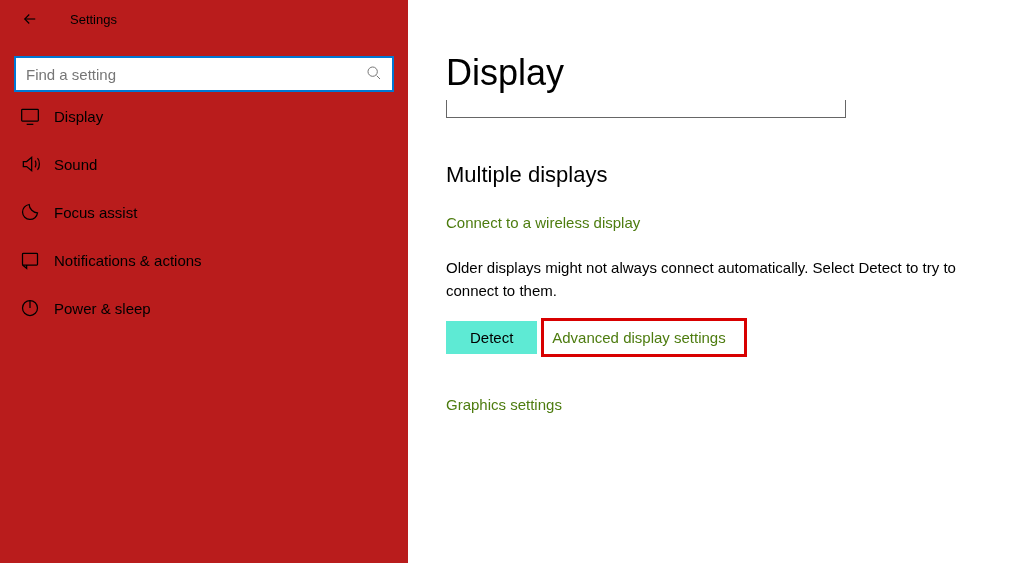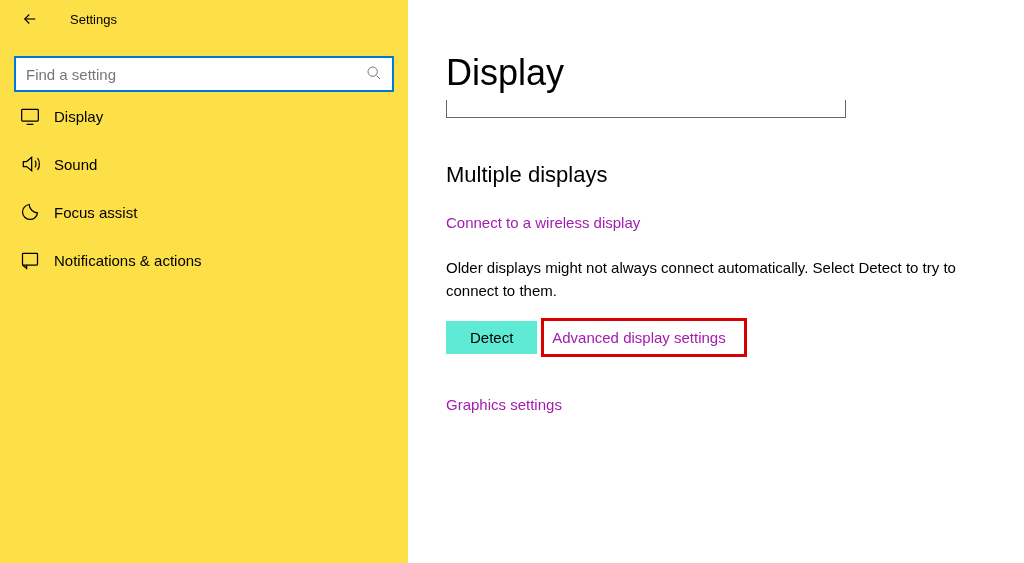--- a/index.html
+++ b/index.html
@@ -8,21 +8,21 @@
       font-size: 14px;
       color: #000;
       width: 1024px;
       height: 563px;
       display: flex;
       background: #fff;
       overflow: hidden;
     }
     .sidebar {
       width: 408px;
-      background: #fde047;
+      background: #b91c1c;
       padding: 0;
       display: flex;
       flex-direction: column;
     }
     .sidebar-header {
       display: flex;
       align-items: center;
       padding: 8px 0 8px 14px;
       height: 38px;
     }
@@ -96,21 +96,21 @@
       border-bottom: 1px solid #666;
       border-right: 1px solid #666;
       margin-bottom: 44px;
     }
     .section-heading {
       font-size: 22px;
       font-weight: 400;
       margin-bottom: 26px;
     }
     .link {
-      color: #a21caf;
+      color: #4d7c0f;
       font-size: 15px;
       cursor: pointer;
       display: inline-block;
     }
     .desc {
       font-size: 15px;
       margin-top: 26px;
       margin-bottom: 16px;
       line-height: 1.5;
     }
@@ -190,20 +190,29 @@
     <span class="icon">
       <svg width="20" height="20" viewBox="0 0 24 24" fill="none" stroke="#000" stroke-width="1.5">
           <rect x="3" y="4" width="18" height="14" rx="1"></rect>
           <path d="M8 22l4-4 4 4" stroke="none"></path>
           <path d="M3 18l5 4v-4"></path>
         </svg>
     </span>
     <span class="lbl">Notifications &amp; actions</span>
   </div>
 
+  <div class="nav-item">
+    <span class="icon">
+      <svg width="20" height="20" viewBox="0 0 24 24" fill="none" stroke="#000" stroke-width="1.5">
+          <circle cx="12" cy="12" r="9"></circle>
+          <path d="M12 3v9"></path>
+        </svg>
+    </span>
+    <span class="lbl">Power &amp; sleep</span>
+  </div>
 </div>
 
 <div class="main">
   <h1 class="page-title">Display</h1>
   <div class="monitor-diagram"></div>
 
   <h2 class="section-heading">Multiple displays</h2>
 
   <span class="link">Connect to a wireless display</span>
 

